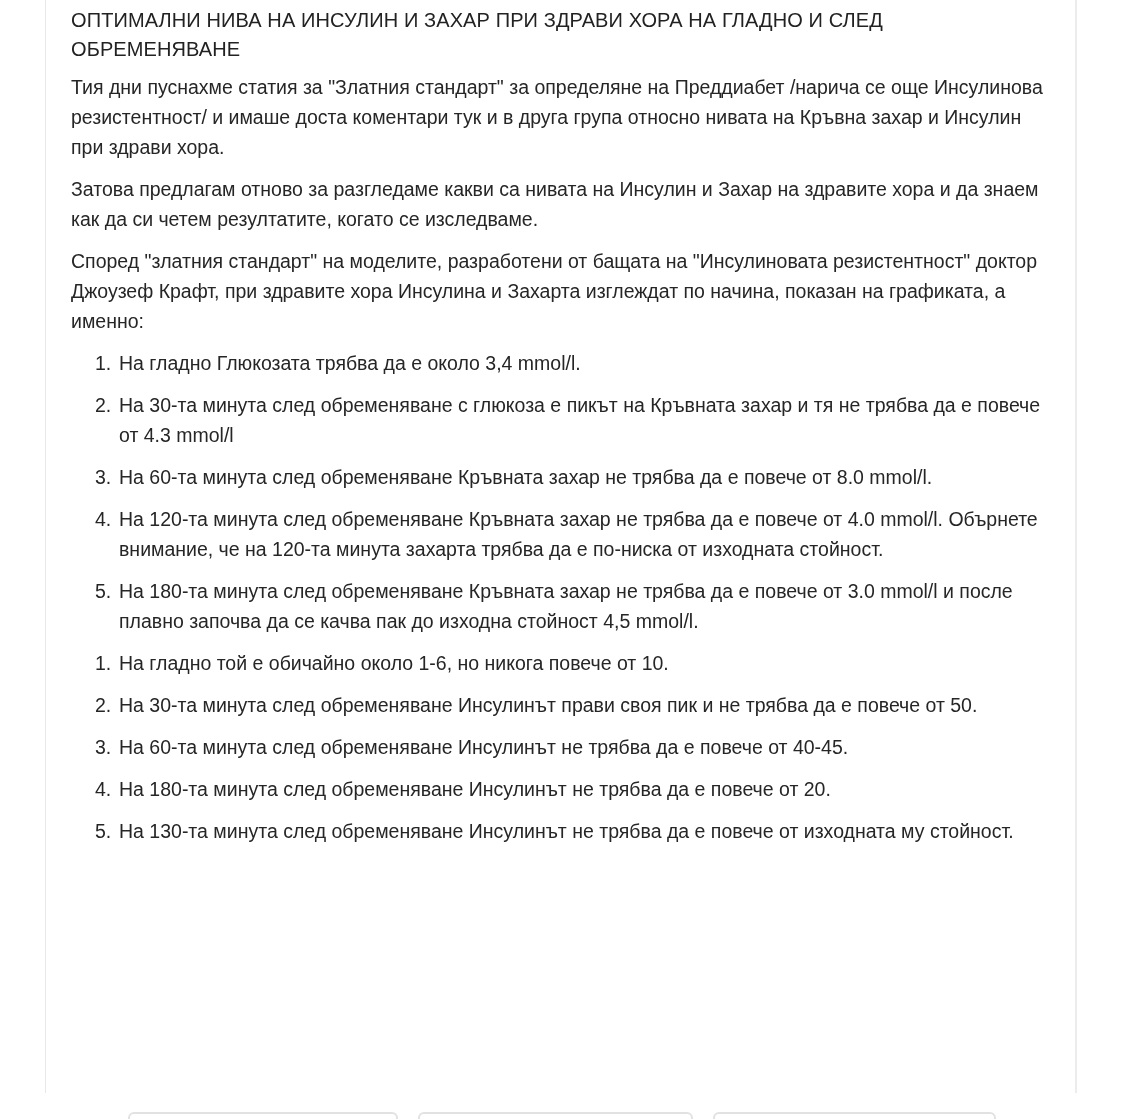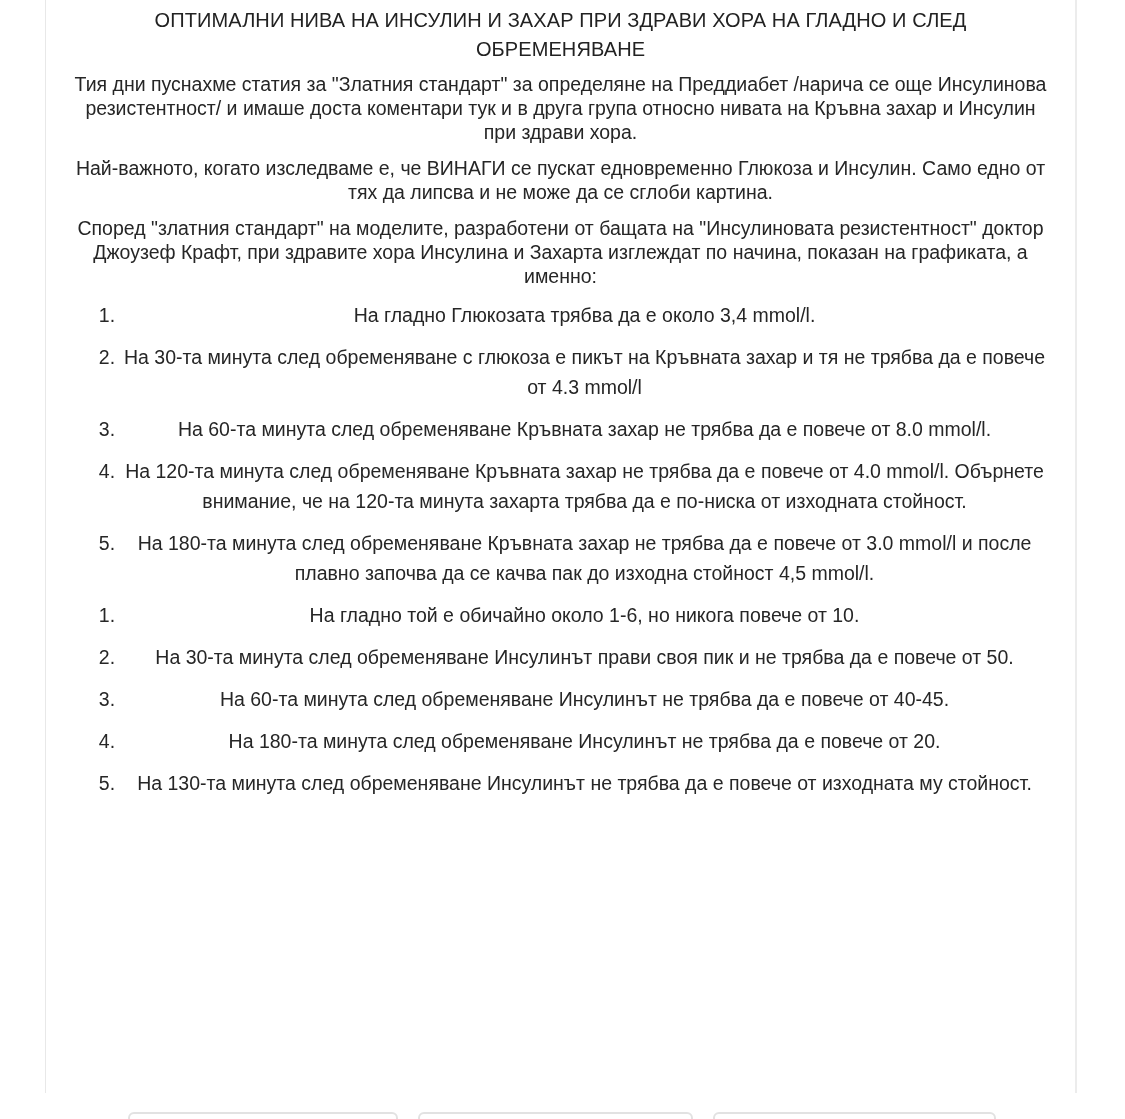--- a/index.html
+++ b/index.html
@@ -1,45 +1,45 @@
 <!DOCTYPE html>
 <html><head>
   <meta charset="utf-8">
   <style>
     * { box-sizing: border-box; margin: 0; padding: 0; }
     html, body { width: 1125px; height: 1119px; background: #ffffff; overflow: hidden; }
     body { font-family: "Liberation Sans", "DejaVu Sans", sans-serif; color: #1c1c1c; position: relative; }
     .card {
       position: absolute; left: 45px; top: 0; width: 1032px; height: 1093px;
       border-left: 1px solid #e8e8e8; border-right: 2px solid #ececec;
-      background: #fff; padding: 6px 25px 0 25px; overflow: hidden; text-align: center;
+      background: #fff; padding: 6px 25px 0 25px; overflow: hidden;
     }
     .title {
       font-size: 20px; line-height: 29px; font-weight: 400; letter-spacing: 0.1px;
       color: #222; margin-top: 0px; margin-bottom: 8px; text-transform: uppercase;
     }
-    p.para { font-size: 19.5px; line-height: 24px; color: #262626; margin-bottom: 12px; }
+    p.para { font-size: 19.5px; line-height: 30px; color: #262626; margin-bottom: 12px; }
     ol.list { list-style: none; padding-left: 24px; margin-bottom: 12px; }
     ol.list li { font-size: 19.5px; line-height: 30px; color: #262626; margin-bottom: 12px; display: flex; }
     ol.list li .num { flex: 0 0 24px; }
     ol.list li .txt { flex: 1; }
     .bottom-buttons { position: absolute; top: 1112px; left: 0; width: 1125px; height: 10px; }
     .bbtn {
       position: absolute; top: 0; height: 20px; border: 2px solid #e2e2e2;
       border-radius: 6px; background: #fff;
     }
   </style>
 </head>
 <body>
 
 <div class="card">
   <h1 class="title">ОПТИМАЛНИ НИВА НА ИНСУЛИН И ЗАХАР ПРИ ЗДРАВИ ХОРА НА ГЛАДНО И СЛЕД ОБРЕМЕНЯВАНЕ</h1>
 
   <p class="para">Тия дни пуснахме статия за "Златния стандарт" за определяне на Преддиабет /нарича се още Инсулинова резистентност/ и имаше доста коментари тук и в друга група относно нивата на Кръвна захар и Инсулин при здрави хора.</p>
-  <p class="para">Най-важното, когато изследваме е, че ВИНАГИ се пускат едновременно Глюкоза и Инсулин. Само едно от тях да липсва и не може да се сглоби картина.</p>
+  <p class="para">Затова предлагам отново за разгледаме какви са нивата на Инсулин и Захар на здравите хора и да знаем как да си четем резултатите, когато се изследваме.</p>
   <p class="para">Според "златния стандарт" на моделите, разработени от бащата на "Инсулиновата резистентност" доктор Джоузеф Крафт, при здравите хора Инсулина и Захарта изглеждат по начина, показан на графиката, а именно:</p>
 
   <ol class="list">
     <li>
         <span class="num">1.</span>
         <span class="txt">На гладно Глюкозата трябва да е около 3,4 mmol/l.</span>
       </li>
     <li>
         <span class="num">2.</span>
         <span class="txt">На 30-та минута след обременяване с глюкоза е пикът на Кръвната захар и тя не трябва да е повече от 4.3 mmol/l</span>

